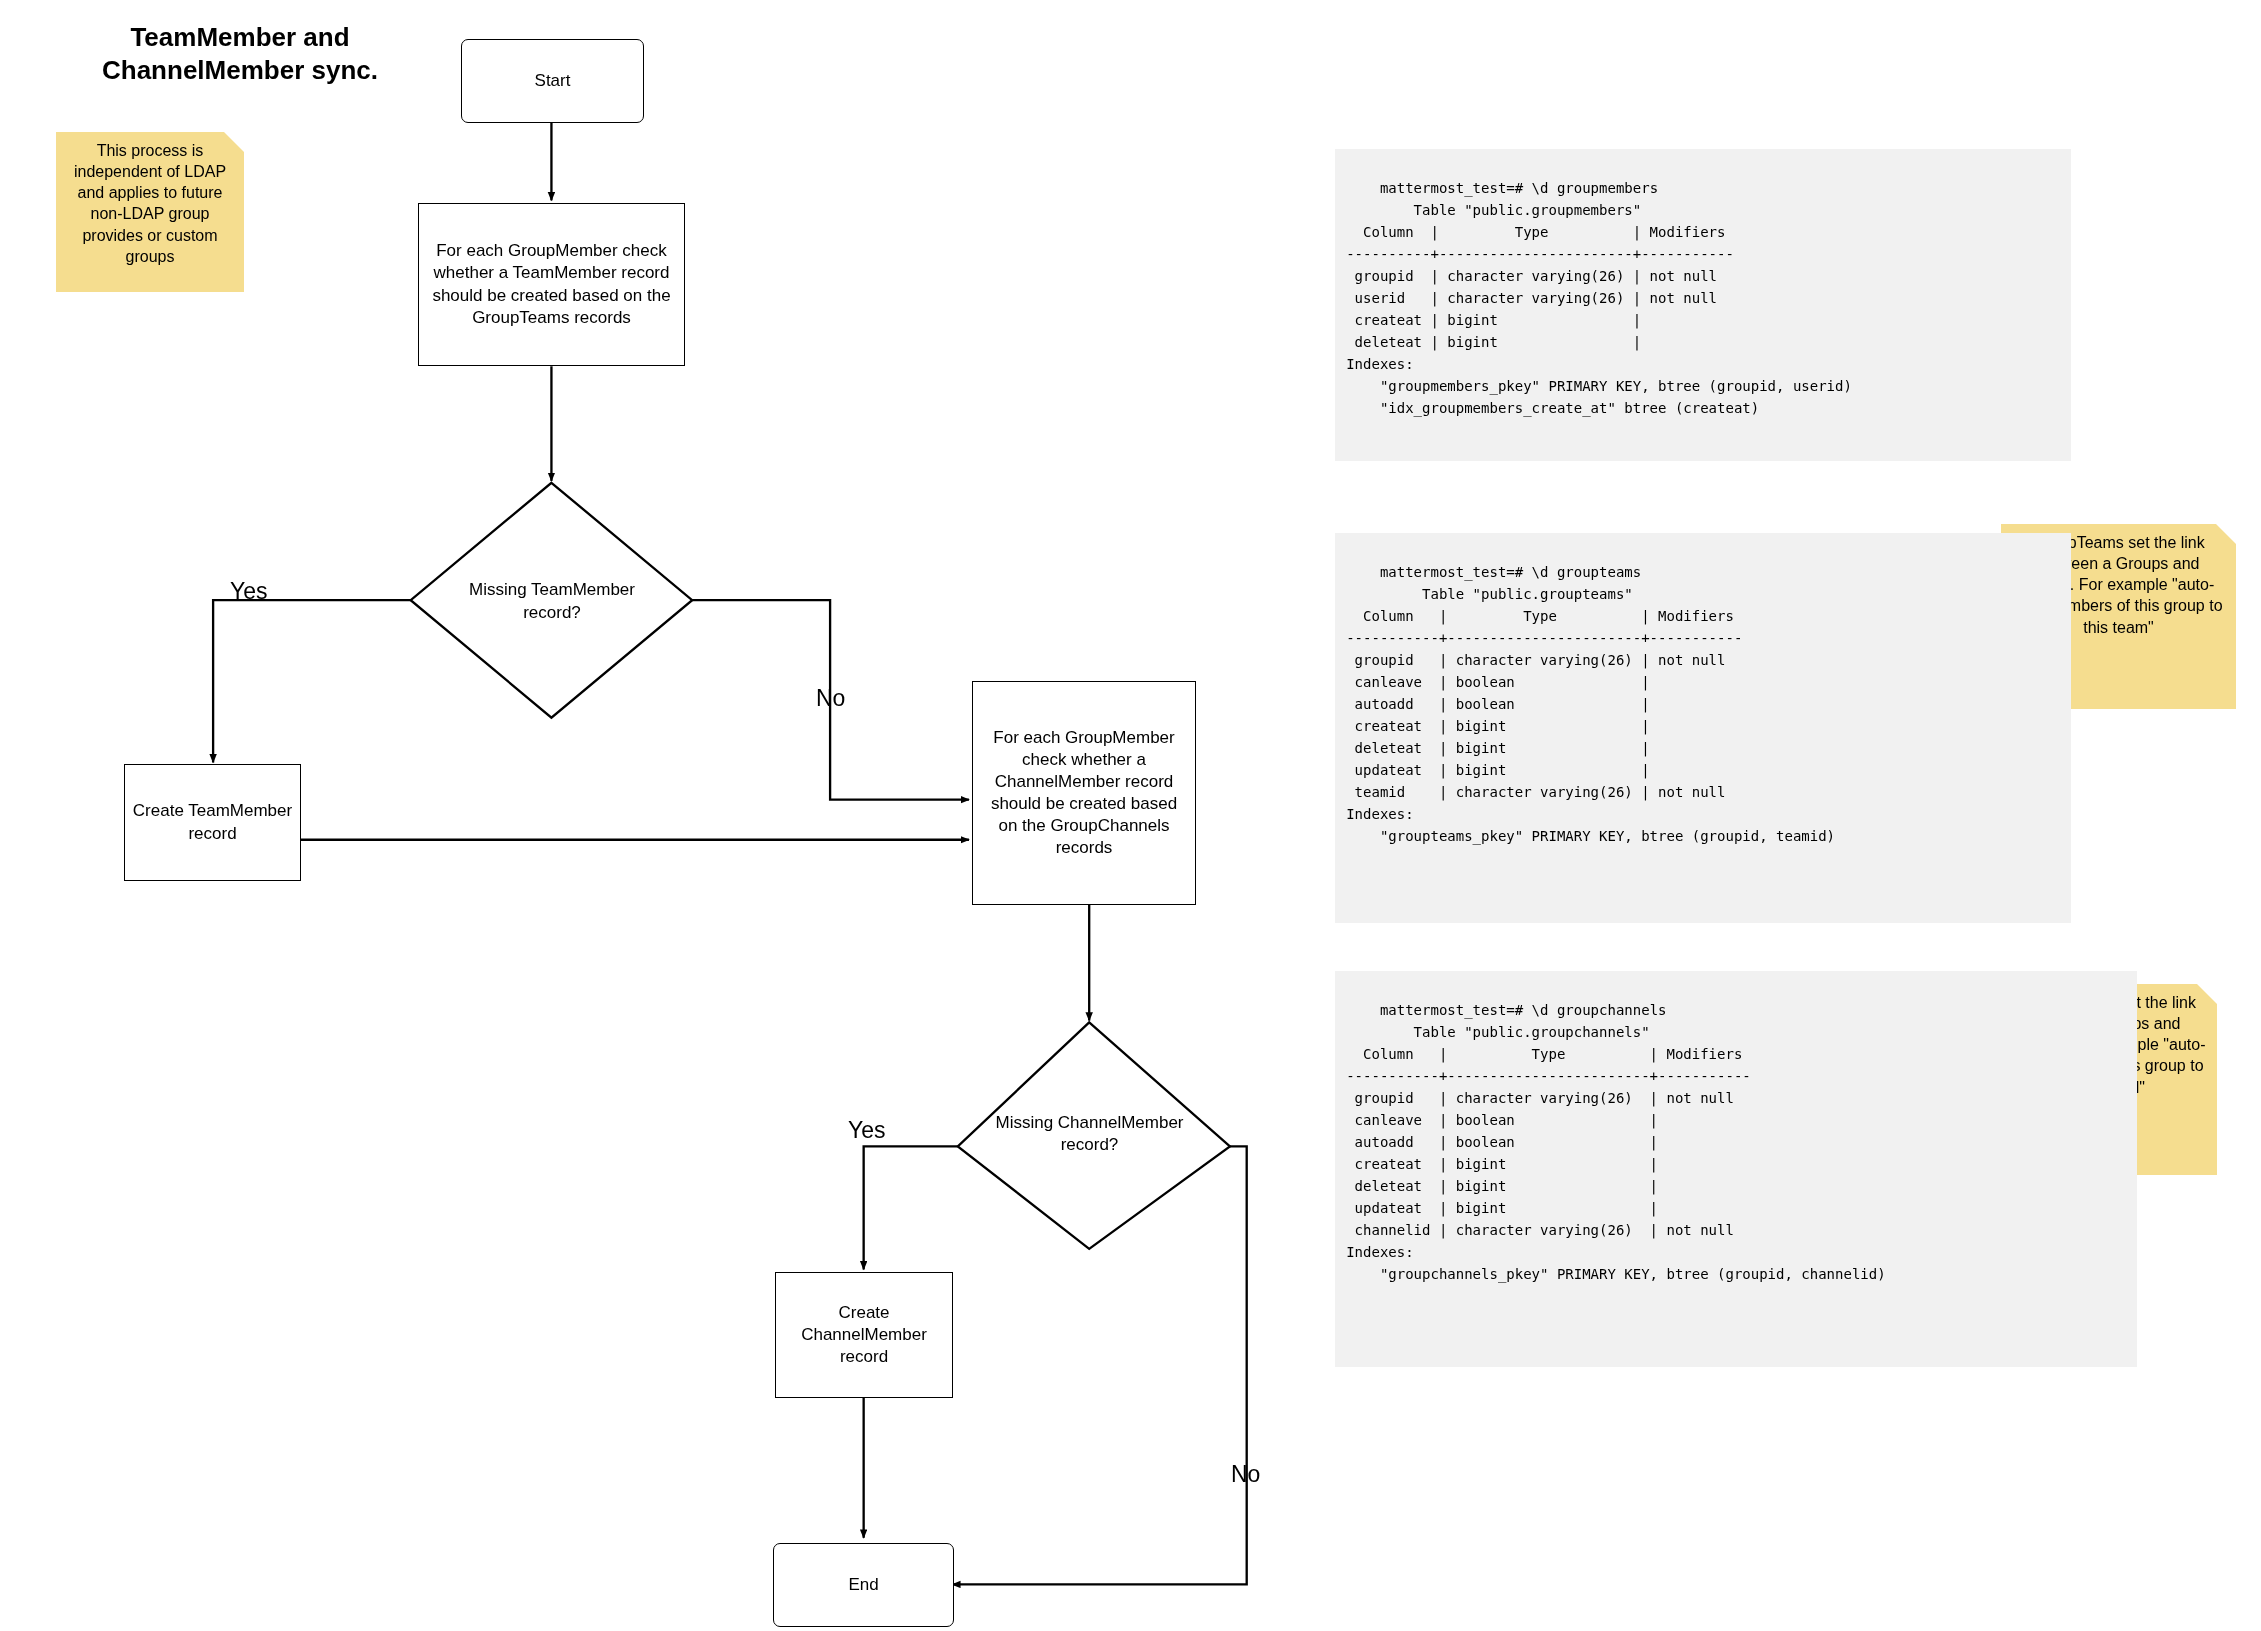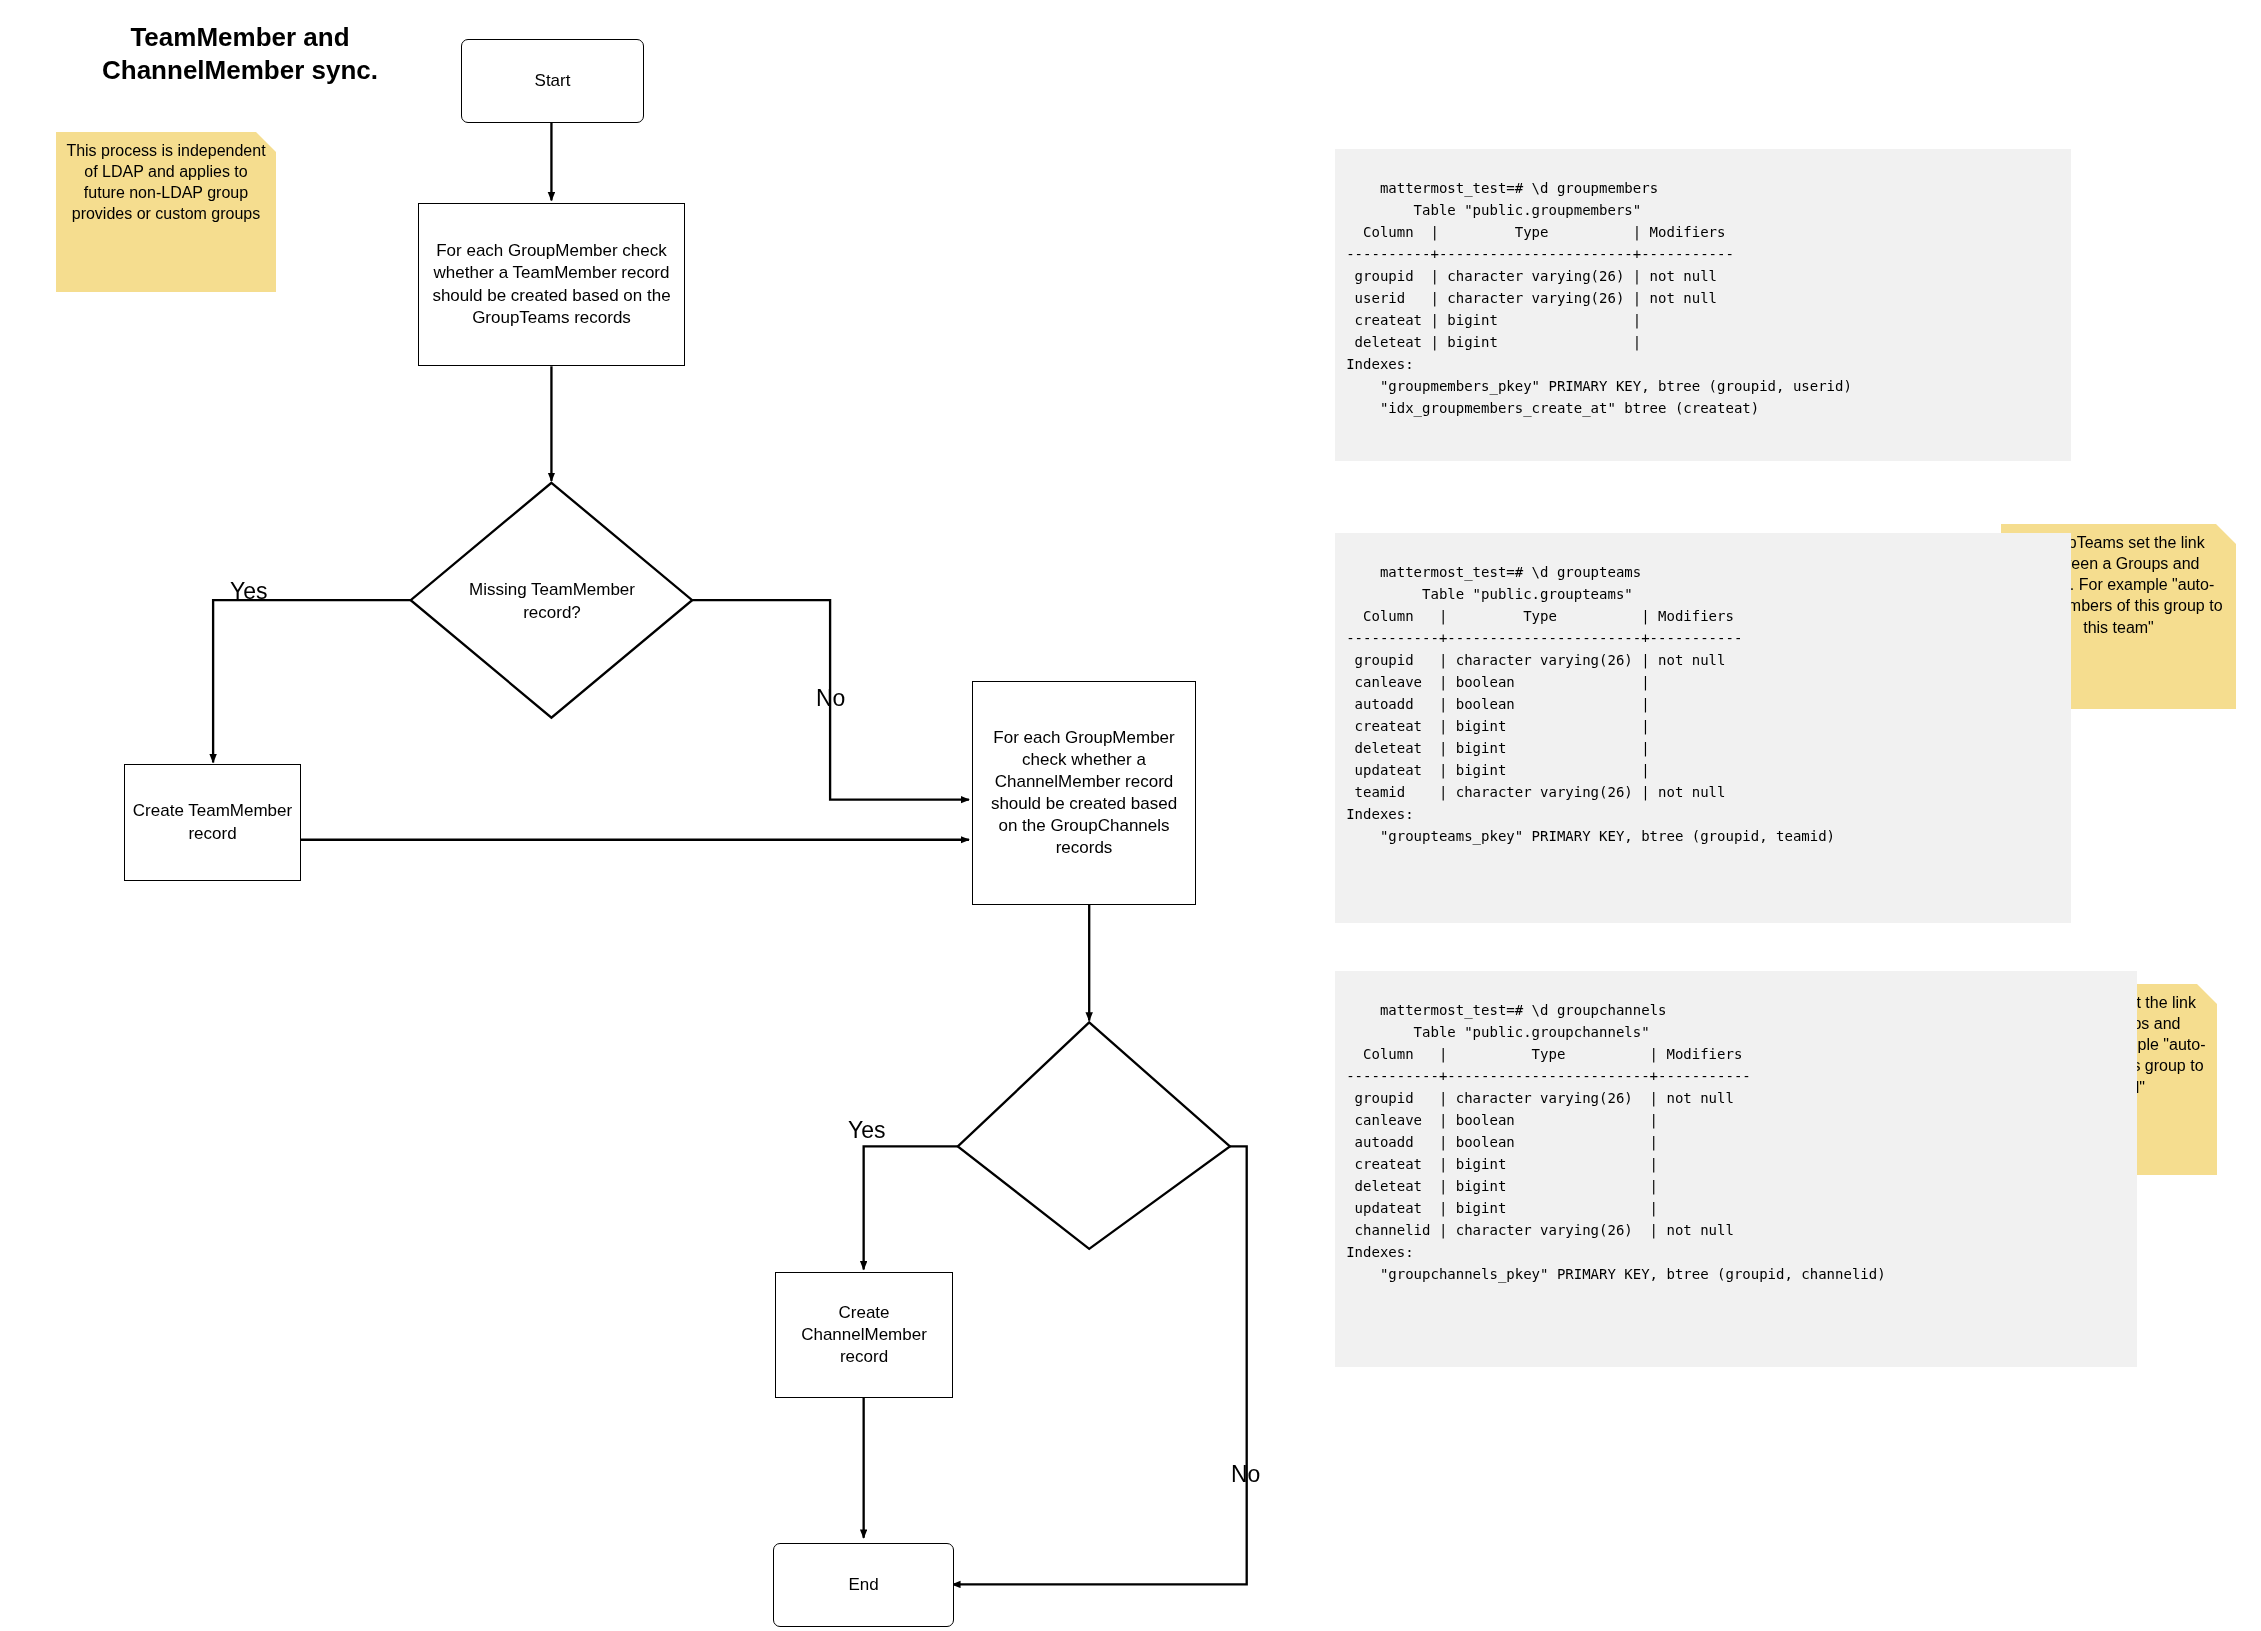--- a/index.html
+++ b/index.html
@@ -137,21 +137,21 @@
     <path d="M1025,1230 L924,1230 L924,1362" stroke="#000" stroke-width="2.5" fill="none" marker-end="url(#arrow)"></path>
 
     <line x1="924" y1="1500" x2="924" y2="1650" stroke="#000" stroke-width="2.5" marker-end="url(#arrow)"></line>
 
     <path d="M1317,1230 L1335,1230 L1335,1700 L1019,1700" stroke="#000" stroke-width="2.5" fill="none" marker-end="url(#arrow)"></path>
   </svg>
 
   <div class="abs title" style="white-space: pre-line;">TeamMember and
 ChannelMember sync.</div>
 
-  <div class="note" style="left:54px; top:132px; width:220px; height:160px;">
+  <div class="note" style="left:54px; top:132px; width:188px; height:160px;">
     <span class="fold"></span>
     <span>This process is independent of LDAP and applies to future non-LDAP group provides or custom groups</span>
   </div>
 
   <div class="note" style="left:1999px; top:524px; width:235px; height:185px;">
     <span class="fold"></span>
     <span>GroupTeams set the link between a Groups and Teams. For example "auto-add members of this group to this team"</span>
   </div>
 
   <div class="note" style="left:1980px; top:984px; width:235px; height:191px;">
@@ -180,20 +180,23 @@
   </div>
 
   <div class="shape-text process" style="left:122px; top:764px; width:177px; height:117px;">
     <span>Create TeamMember record</span>
   </div>
 
   <div class="shape-text process" style="left:970px; top:681px; width:224px; height:224px;">
     <span>For each GroupMember check whether a ChannelMember record should be created based on the GroupChannels records</span>
   </div>
 
+  <div class="diamond-label" style="left:984px; top:1091px; width:207px; height:86px;">
+    <span>Missing ChannelMember record?</span>
+  </div>
 
   <div class="edge-label" style="left:846px; top:1117px;">
     <span>Yes</span>
   </div>
 
   <div class="edge-label" style="left:1229px; top:1461px;">
     <span>No</span>
   </div>
 
   <div class="shape-text process" style="left:773px; top:1272px; width:178px; height:126px;">

